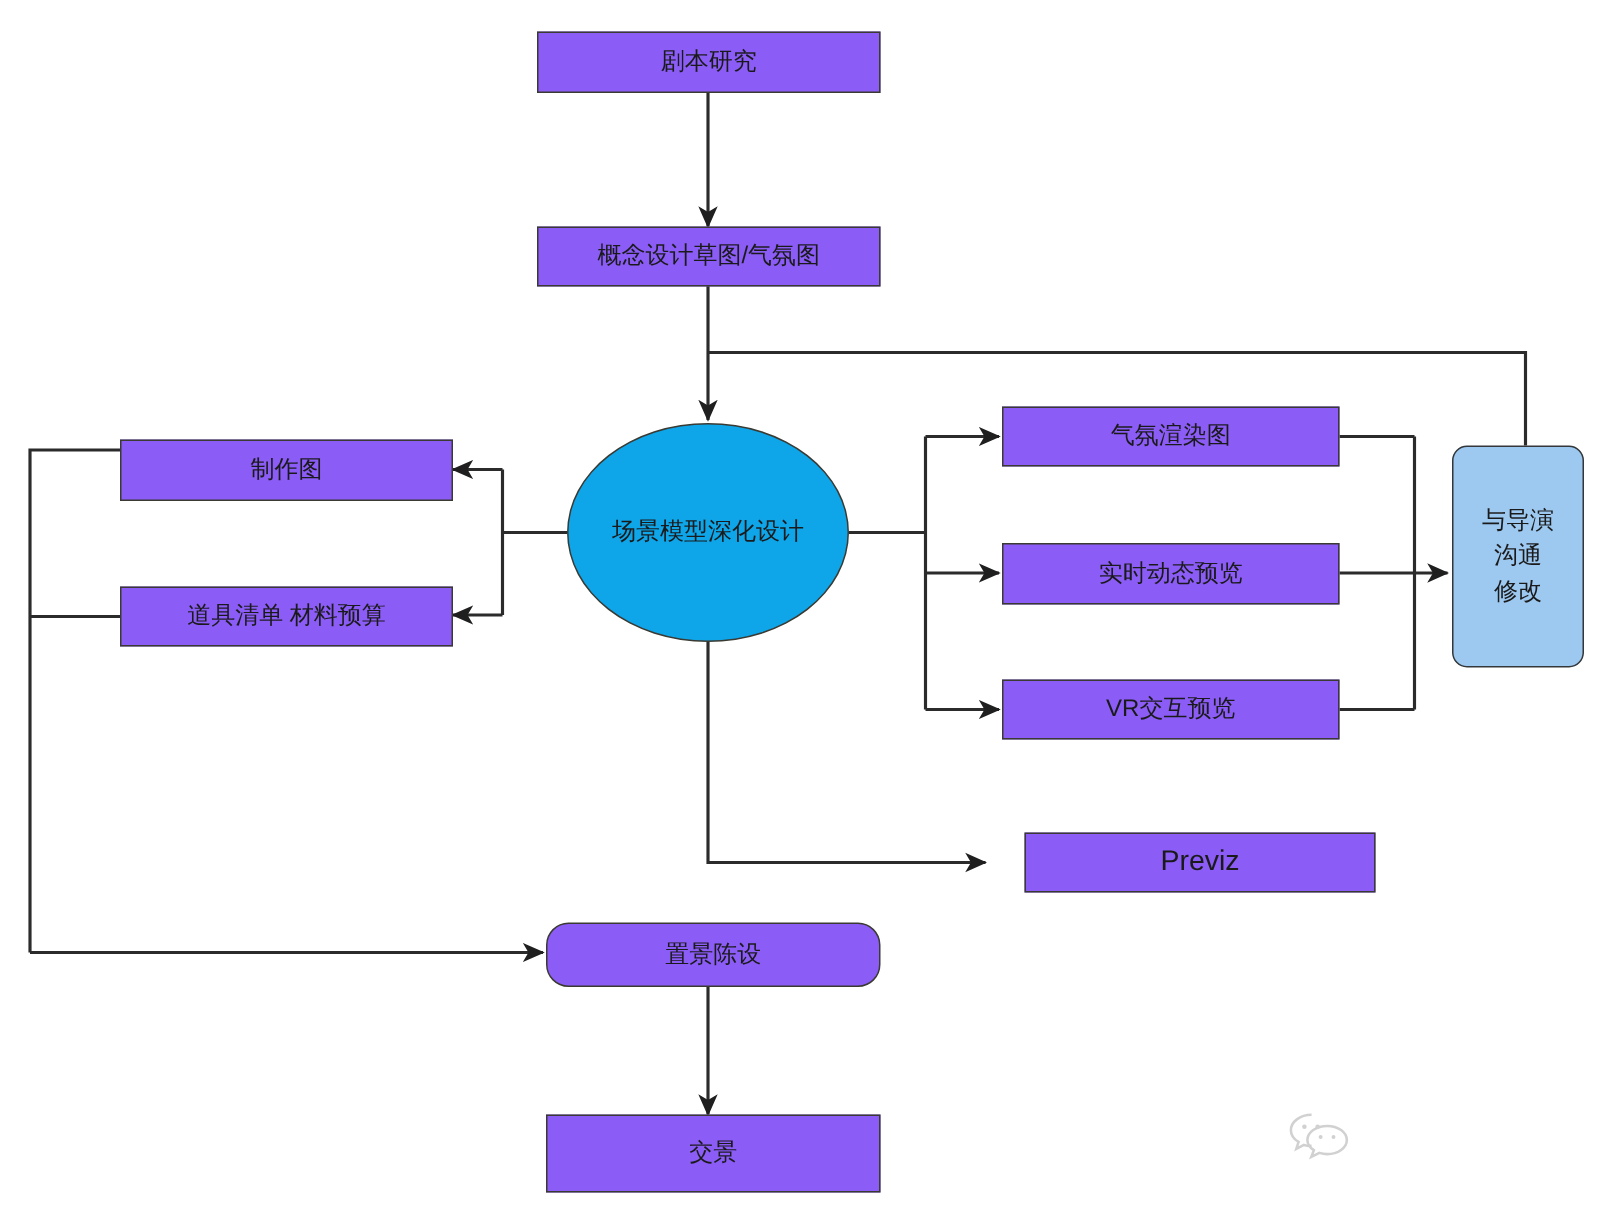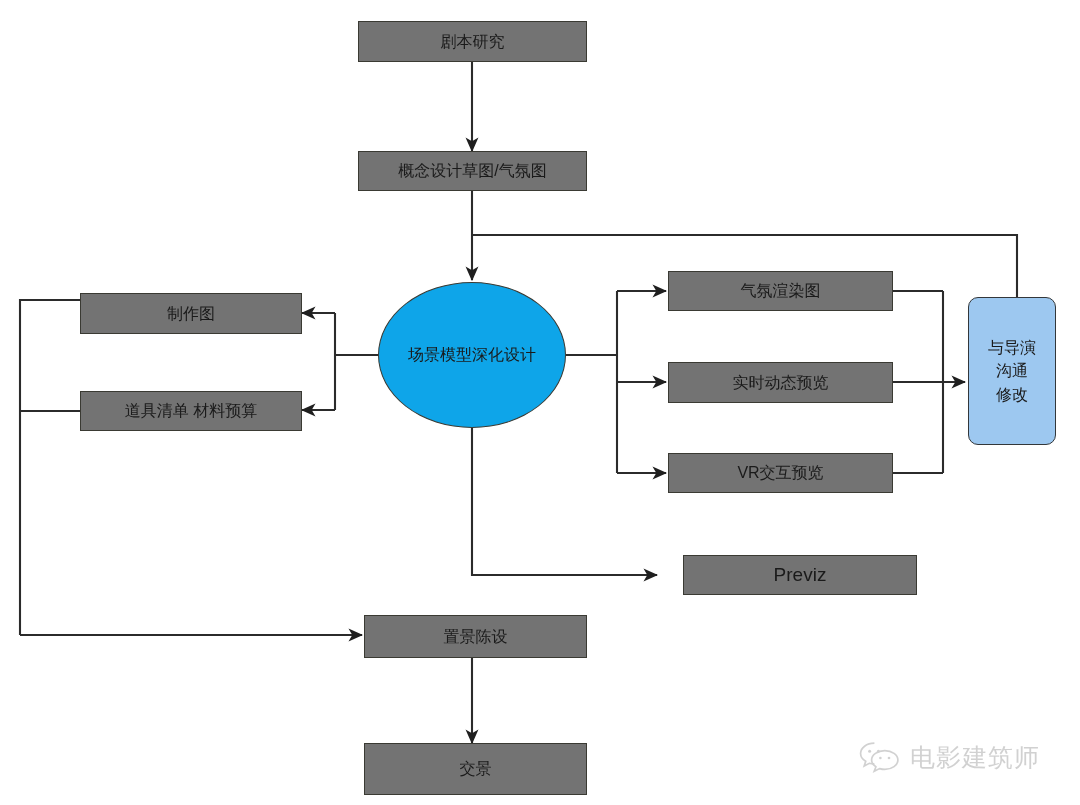--- a/index.html
+++ b/index.html
@@ -29,21 +29,21 @@
     box-sizing: border-box;
     display: flex;
     align-items: center;
     justify-content: center;
     text-align: center;
     color: #1a1a1a;
     line-height: 1.22;
     z-index: 3;
   }
   .node.proc {
-    background: #737373;
+    background: #8b5cf6;
     border: 1.6px solid #3a3a33;
     font-size: 16px;
   }
   .node.ellipse {
     background: #0ea5e9;
     border: 1.4px solid #3a3a33;
     border-radius: 50%;
     font-size: 16px;
   }
   .node.blue {
@@ -168,21 +168,21 @@
   <div class="node blue" style="left:968px; top:297px; width:88px; height:148px;">
     <span class="label">与导演
 沟通
 修改</span>
   </div>
 
   <div class="node proc latin" style="left:659px; top:555px; width:234px; height:40px;">
     <span class="label">Previz</span>
   </div>
 
-  <div class="node proc" style="left:364px; top:615px; width:223px; height:43px;">
+  <div class="node proc" style="left:364px; top:615px; width:223px; height:43px;border-radius:15px;">
     <span class="label">置景陈设</span>
   </div>
 
   <div class="node proc" style="left:364px; top:743px; width:223px; height:52px;">
     <span class="label">交景</span>
   </div>
 
   <div id="watermark">
     <span>
       <svg width="44" height="34" viewBox="0 0 44 34" xmlns="http://www.w3.org/2000/svg">
@@ -194,16 +194,15 @@
                    C15.2 25.1 13.6 22.7 13.6 20.0 C13.6 14.8 19.5 10.6 26.8 10.6 Z"></path>
         </g>
         <g fill="#8d8d8d">
           <circle cx="11.6" cy="11.2" r="1.5"></circle>
           <circle cx="20.4" cy="11.2" r="1.5"></circle>
           <circle cx="22.4" cy="18.0" r="1.3"></circle>
           <circle cx="31.0" cy="18.0" r="1.3"></circle>
         </g>
       </svg>
     </span>
-    <span class="wm-text">电影建筑师</span>
   </div>
 
 </div>
 
 </body></html>

